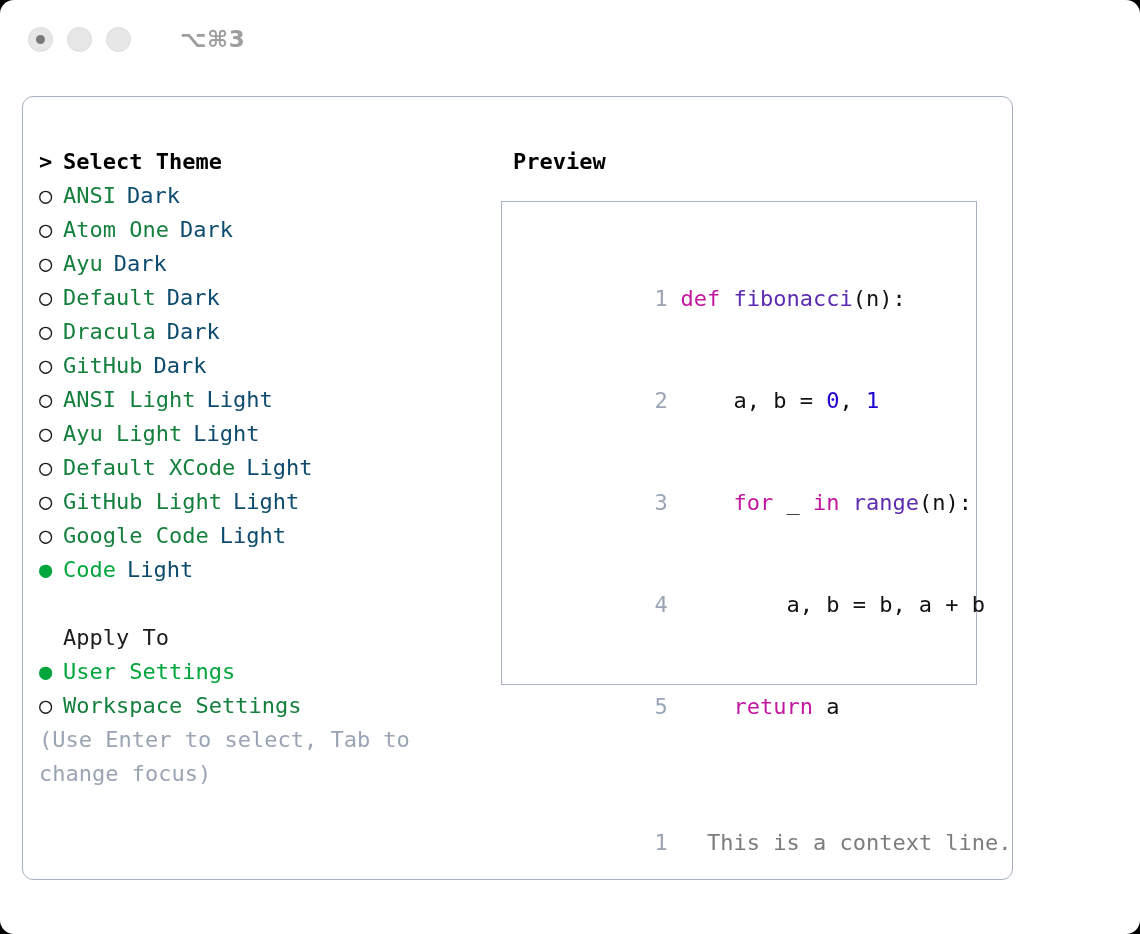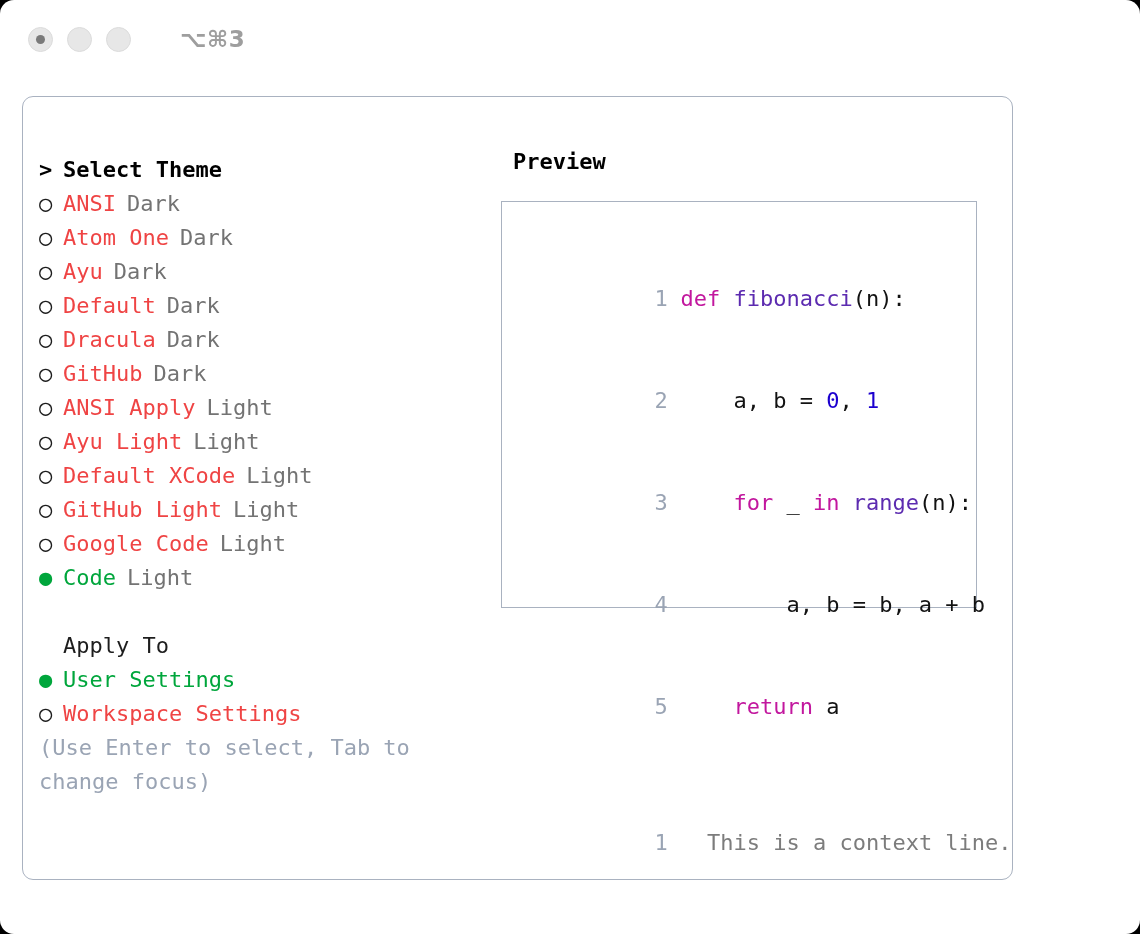--- a/index.html
+++ b/index.html
@@ -73,21 +73,21 @@
     border: 1.5px solid #a9b2c0;
     border-radius: 11px;
     box-sizing: border-box;
     background: #ffffff;
   }
 
   
   #left-col {
     position: absolute;
     left: 16px;
-    top: 56px;
+    top: 48px;
     width: 450px;
   }
   .row {
     height: 34px;
     line-height: 34px;
     font-size: 22px;
     white-space: nowrap;
     color: #1d1d1d;
   }
   .section-head {
@@ -97,24 +97,24 @@
   .marker {
     display: inline-block;
     width: 24px;
     font-size: 22px;
     color: #1d1d1d;
   }
   .marker.caret { font-weight: bold; color:#000; }
   .marker.on {
     color: #00a63c;
   }
-  .row .name { color: #ef4444; }
+  .row .name { color: #15803d; }
   .row.selected .name { color: #00a63c; }
   .row .tag {
-    color: #737373;
+    color: #0c4a6e;
     margin-left: 11px;
   }
   .spacer { height: 34px; }
   #hint {
     font-size: 22px;
     line-height: 34px;
     color: #9aa4b4;
     width: 415px;
   }
 
@@ -128,21 +128,21 @@
   #preview-title {
     font-size: 22px;
     line-height: 34px;
     font-weight: bold;
     color: #000000;
     margin-bottom: 22px;
     margin-left: 12px;
   }
   #code-box {
     width: 476px;
-    height: 407px;
+    height: 484px;
     border: 1.5px solid #a9b2c0;
     box-sizing: border-box;
     background: #ffffff;
     padding: 46px 0 0 0;
   }
   .code-line {
     font-size: 22px;
     line-height: 34px;
     white-space: pre;
     padding-left: 20px;
@@ -195,21 +195,21 @@
       <div class="row">
         <span class="marker">○</span><span class="name">Default</span><span class="tag">Dark</span>
       </div>
       <div class="row">
         <span class="marker">○</span><span class="name">Dracula</span><span class="tag">Dark</span>
       </div>
       <div class="row">
         <span class="marker">○</span><span class="name">GitHub</span><span class="tag">Dark</span>
       </div>
       <div class="row">
-        <span class="marker">○</span><span class="name">ANSI Apply</span><span class="tag">Light</span>
+        <span class="marker">○</span><span class="name">ANSI Light</span><span class="tag">Light</span>
       </div>
       <div class="row">
         <span class="marker">○</span><span class="name">Ayu Light</span><span class="tag">Light</span>
       </div>
       <div class="row">
         <span class="marker">○</span><span class="name">Default XCode</span><span class="tag">Light</span>
       </div>
       <div class="row">
         <span class="marker">○</span><span class="name">GitHub Light</span><span class="tag">Light</span>
       </div>

